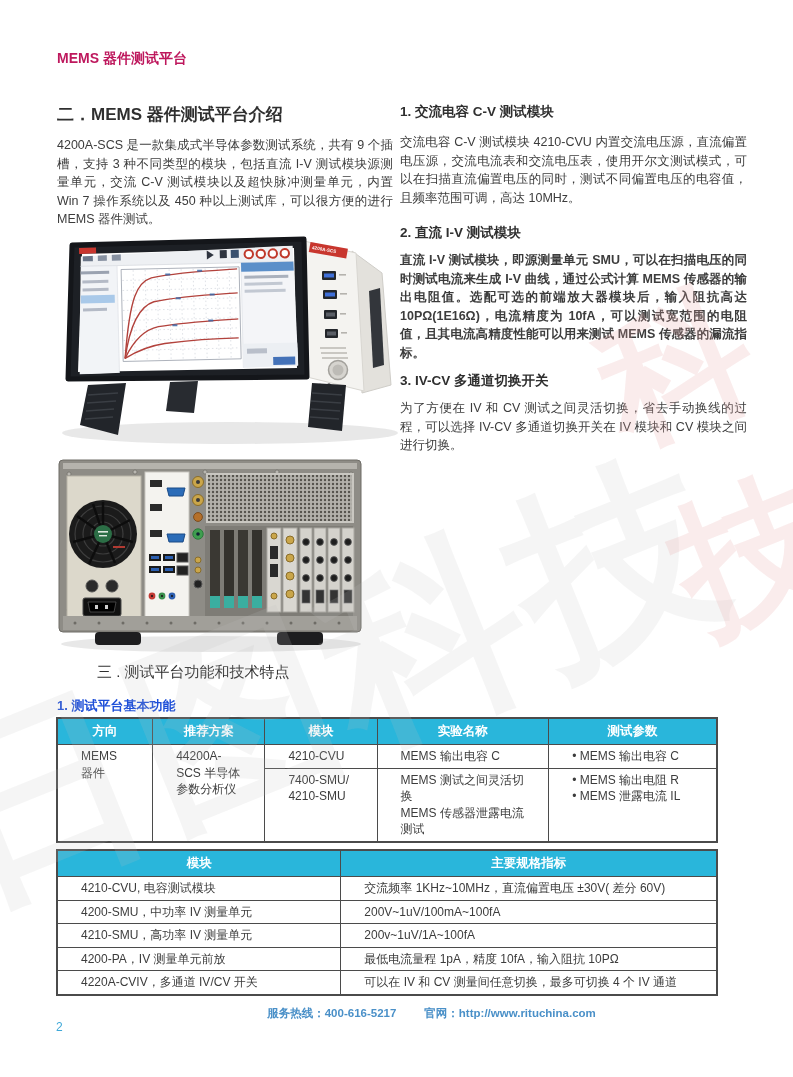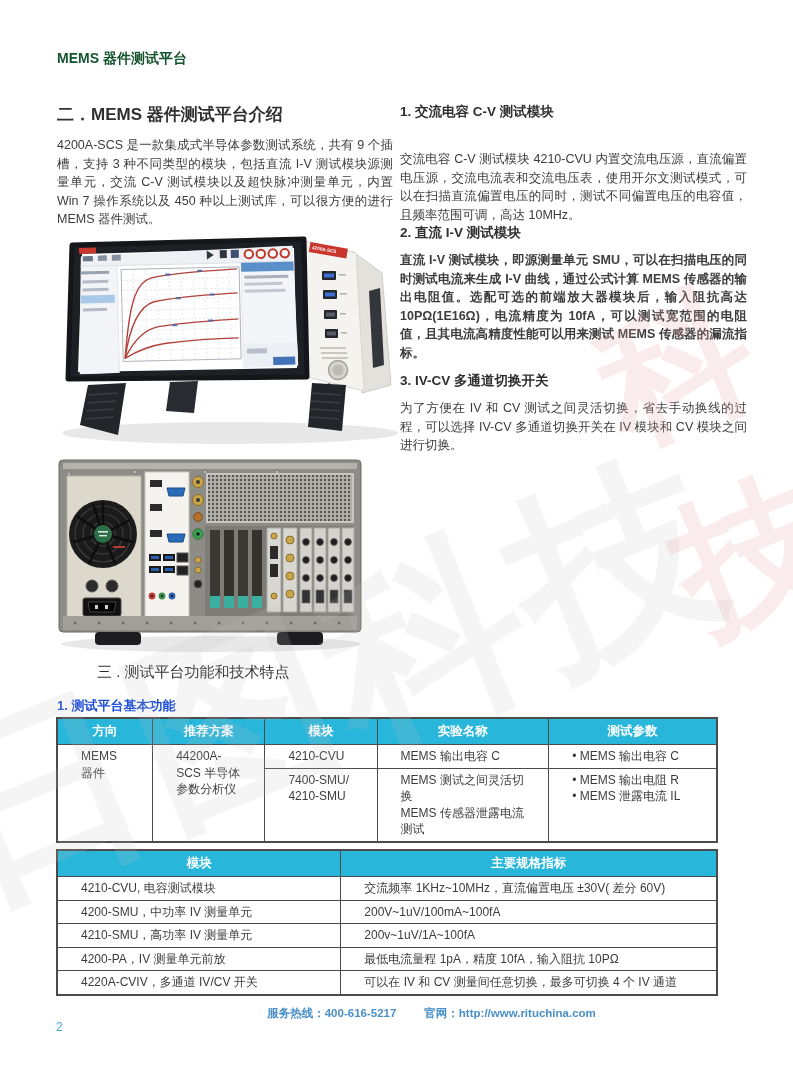--- a/index.html
+++ b/index.html
@@ -16,21 +16,21 @@
     position:absolute; left:-50px; top:700px; z-index:3; pointer-events:none;
     transform:rotate(-22deg); transform-origin:0 50%;
     font-size:200px; font-weight:bold; white-space:nowrap;
     color:rgba(190,190,190,0.16); letter-spacing:6px;
   }
   .wm-accent {
     position:absolute; left:640px; top:260px; z-index:3; pointer-events:none;
     transform:rotate(-22deg); font-size:150px; font-weight:bold;
     color:rgba(231,170,170,0.22);
   }
-  .doc-title { left:57px; top:50px; font-size:14px; font-weight:bold; color:#14532d; z-index:1; }
+  .doc-title { left:57px; top:50px; font-size:14px; font-weight:bold; color:#be185d; z-index:1; }
   .h-major { font-size:17px; font-weight:bold; color:#2f2f2f; z-index:1; }
   .h-mid   { font-size:15px; font-weight:normal; color:#2f2f2f; z-index:1;margin-left:40px; }
   .h-minor { font-size:13.5px; font-weight:bold; color:#2f2f2f; z-index:1; }
   .h-sub   { font-size:13px; font-weight:bold; color:#1d4ed8; z-index:1; }
   .body-text {
     font-size:12.5px; line-height:18.5px; text-align:justify; color:#3c3c3c; z-index:1;
   }
   .photo { position:absolute; z-index:2; }
   
   .spec-table {
@@ -62,21 +62,21 @@
 
   <div class="wm">日图科技</div>
   <div class="wm-accent">科技</div>
 
   <div class="abs doc-title">MEMS 器件测试平台</div>
 
   <div class="abs h-major" style="left:57px;top:103px;">二．MEMS 器件测试平台介绍</div>
   <div class="abs body-text" style="left:57px;top:136px;width:336px;">4200A-SCS 是一款集成式半导体参数测试系统，共有 9 个插槽，支持 3 种不同类型的模块，包括直流 I-V 测试模块源测量单元，交流 C-V 测试模块以及超快脉冲测量单元，内置 Win 7 操作系统以及 450 种以上测试库，可以很方便的进行 MEMS 器件测试。</div>
 
   <div class="abs h-minor" style="left:400px;top:103px;">1. 交流电容 C-V 测试模块</div>
-  <div class="abs body-text" style="left:400px;top:150px;width:347px;">交流电容 C-V 测试模块 4210-CVU 内置交流电压源，直流偏置电压源，交流电流表和交流电压表，使用开尔文测试模式，可以在扫描直流偏置电压的同时，测试不同偏置电压的电容值，且频率范围可调，高达 10MHz。</div>
+  <div class="abs body-text" style="left:400px;top:133px;width:347px;">交流电容 C-V 测试模块 4210-CVU 内置交流电压源，直流偏置电压源，交流电流表和交流电压表，使用开尔文测试模式，可以在扫描直流偏置电压的同时，测试不同偏置电压的电容值，且频率范围可调，高达 10MHz。</div>
 
   <div class="abs h-minor" style="left:400px;top:224px;">2. 直流 I-V 测试模块</div>
   <div class="abs body-text" style="left:400px;top:251px;width:347px;font-weight:bold;">直流 I-V 测试模块，即源测量单元 SMU，可以在扫描电压的同时测试电流来生成 I-V 曲线，通过公式计算 MEMS 传感器的输出电阻值。选配可选的前端放大器模块后，输入阻抗高达 10PΩ(1E16Ω)，电流精度为 10fA，可以测试宽范围的电阻值，且其电流高精度性能可以用来测试 MEMS 传感器的漏流指标。</div>
 
   <div class="abs h-minor" style="left:400px;top:372px;">3. IV-CV 多通道切换开关</div>
   <div class="abs body-text" style="left:400px;top:399px;width:347px;">为了方便在 IV 和 CV 测试之间灵活切换，省去手动换线的过程，可以选择 IV-CV 多通道切换开关在 IV 模块和 CV 模块之间进行切换。</div>
 
   <svg class="photo" style="left:58px;top:233px;" width="350" height="215" viewBox="0 0 350 215">
     <defs>
       <clipPath id="scr">

